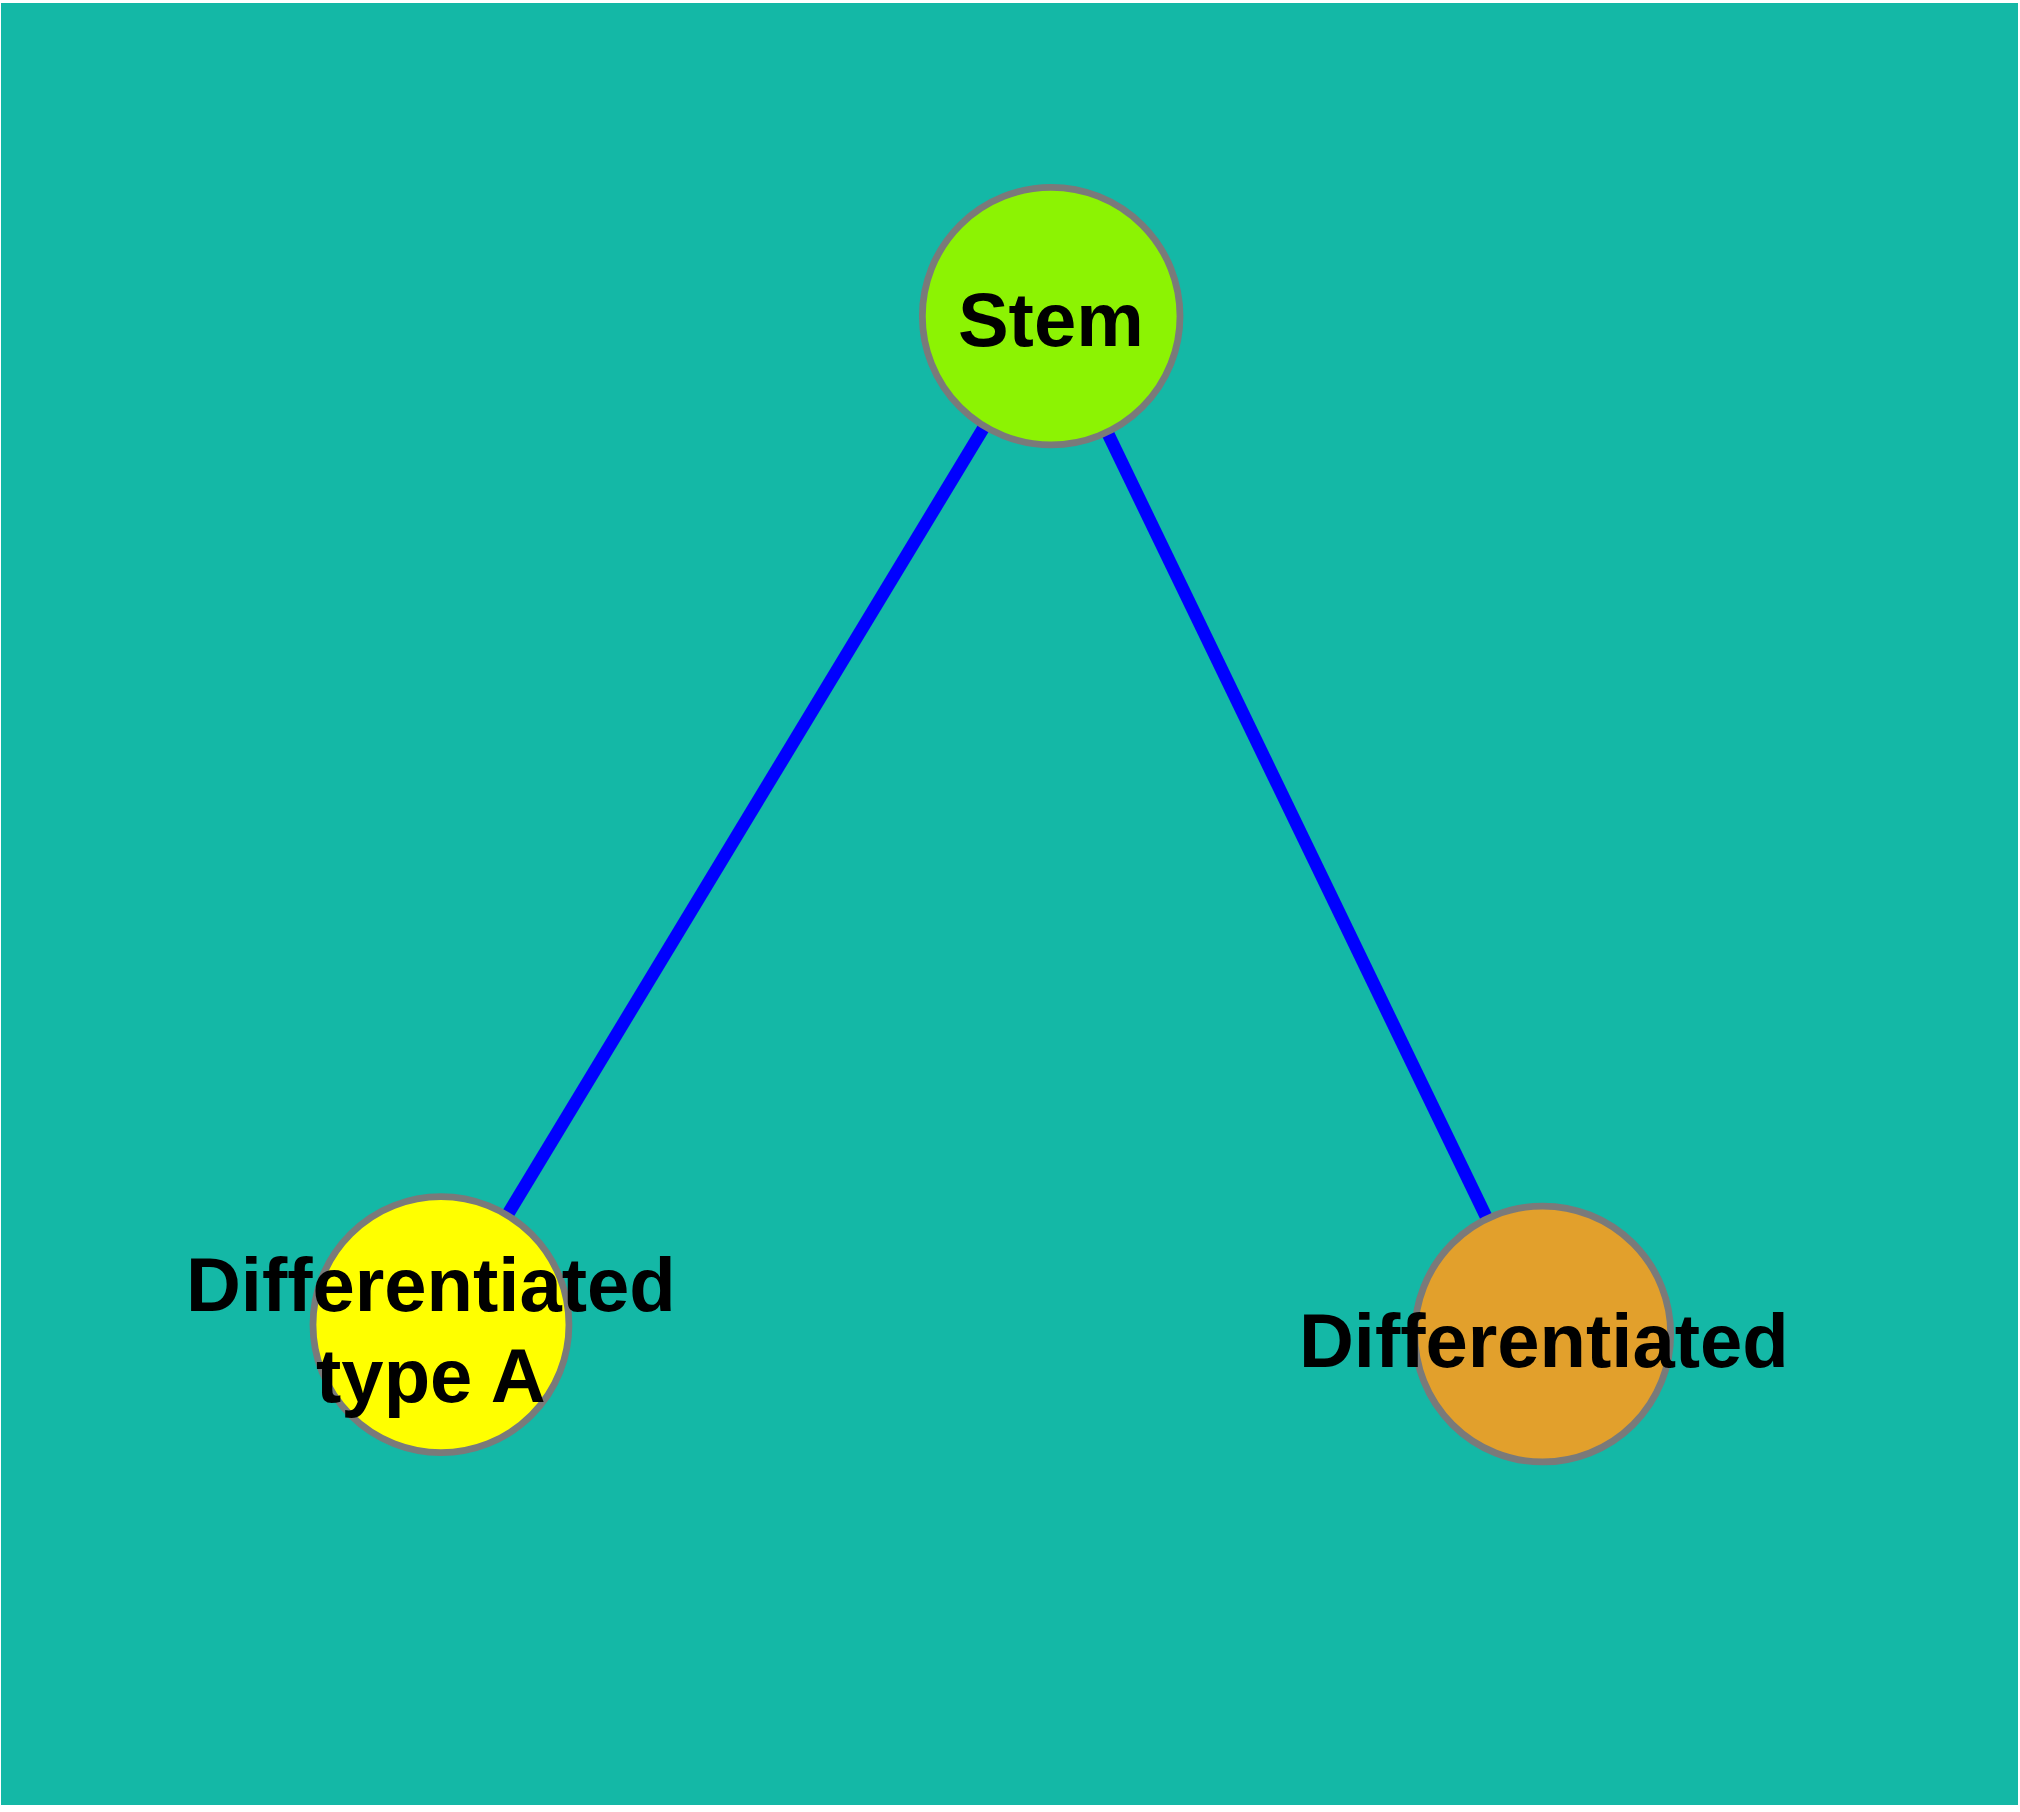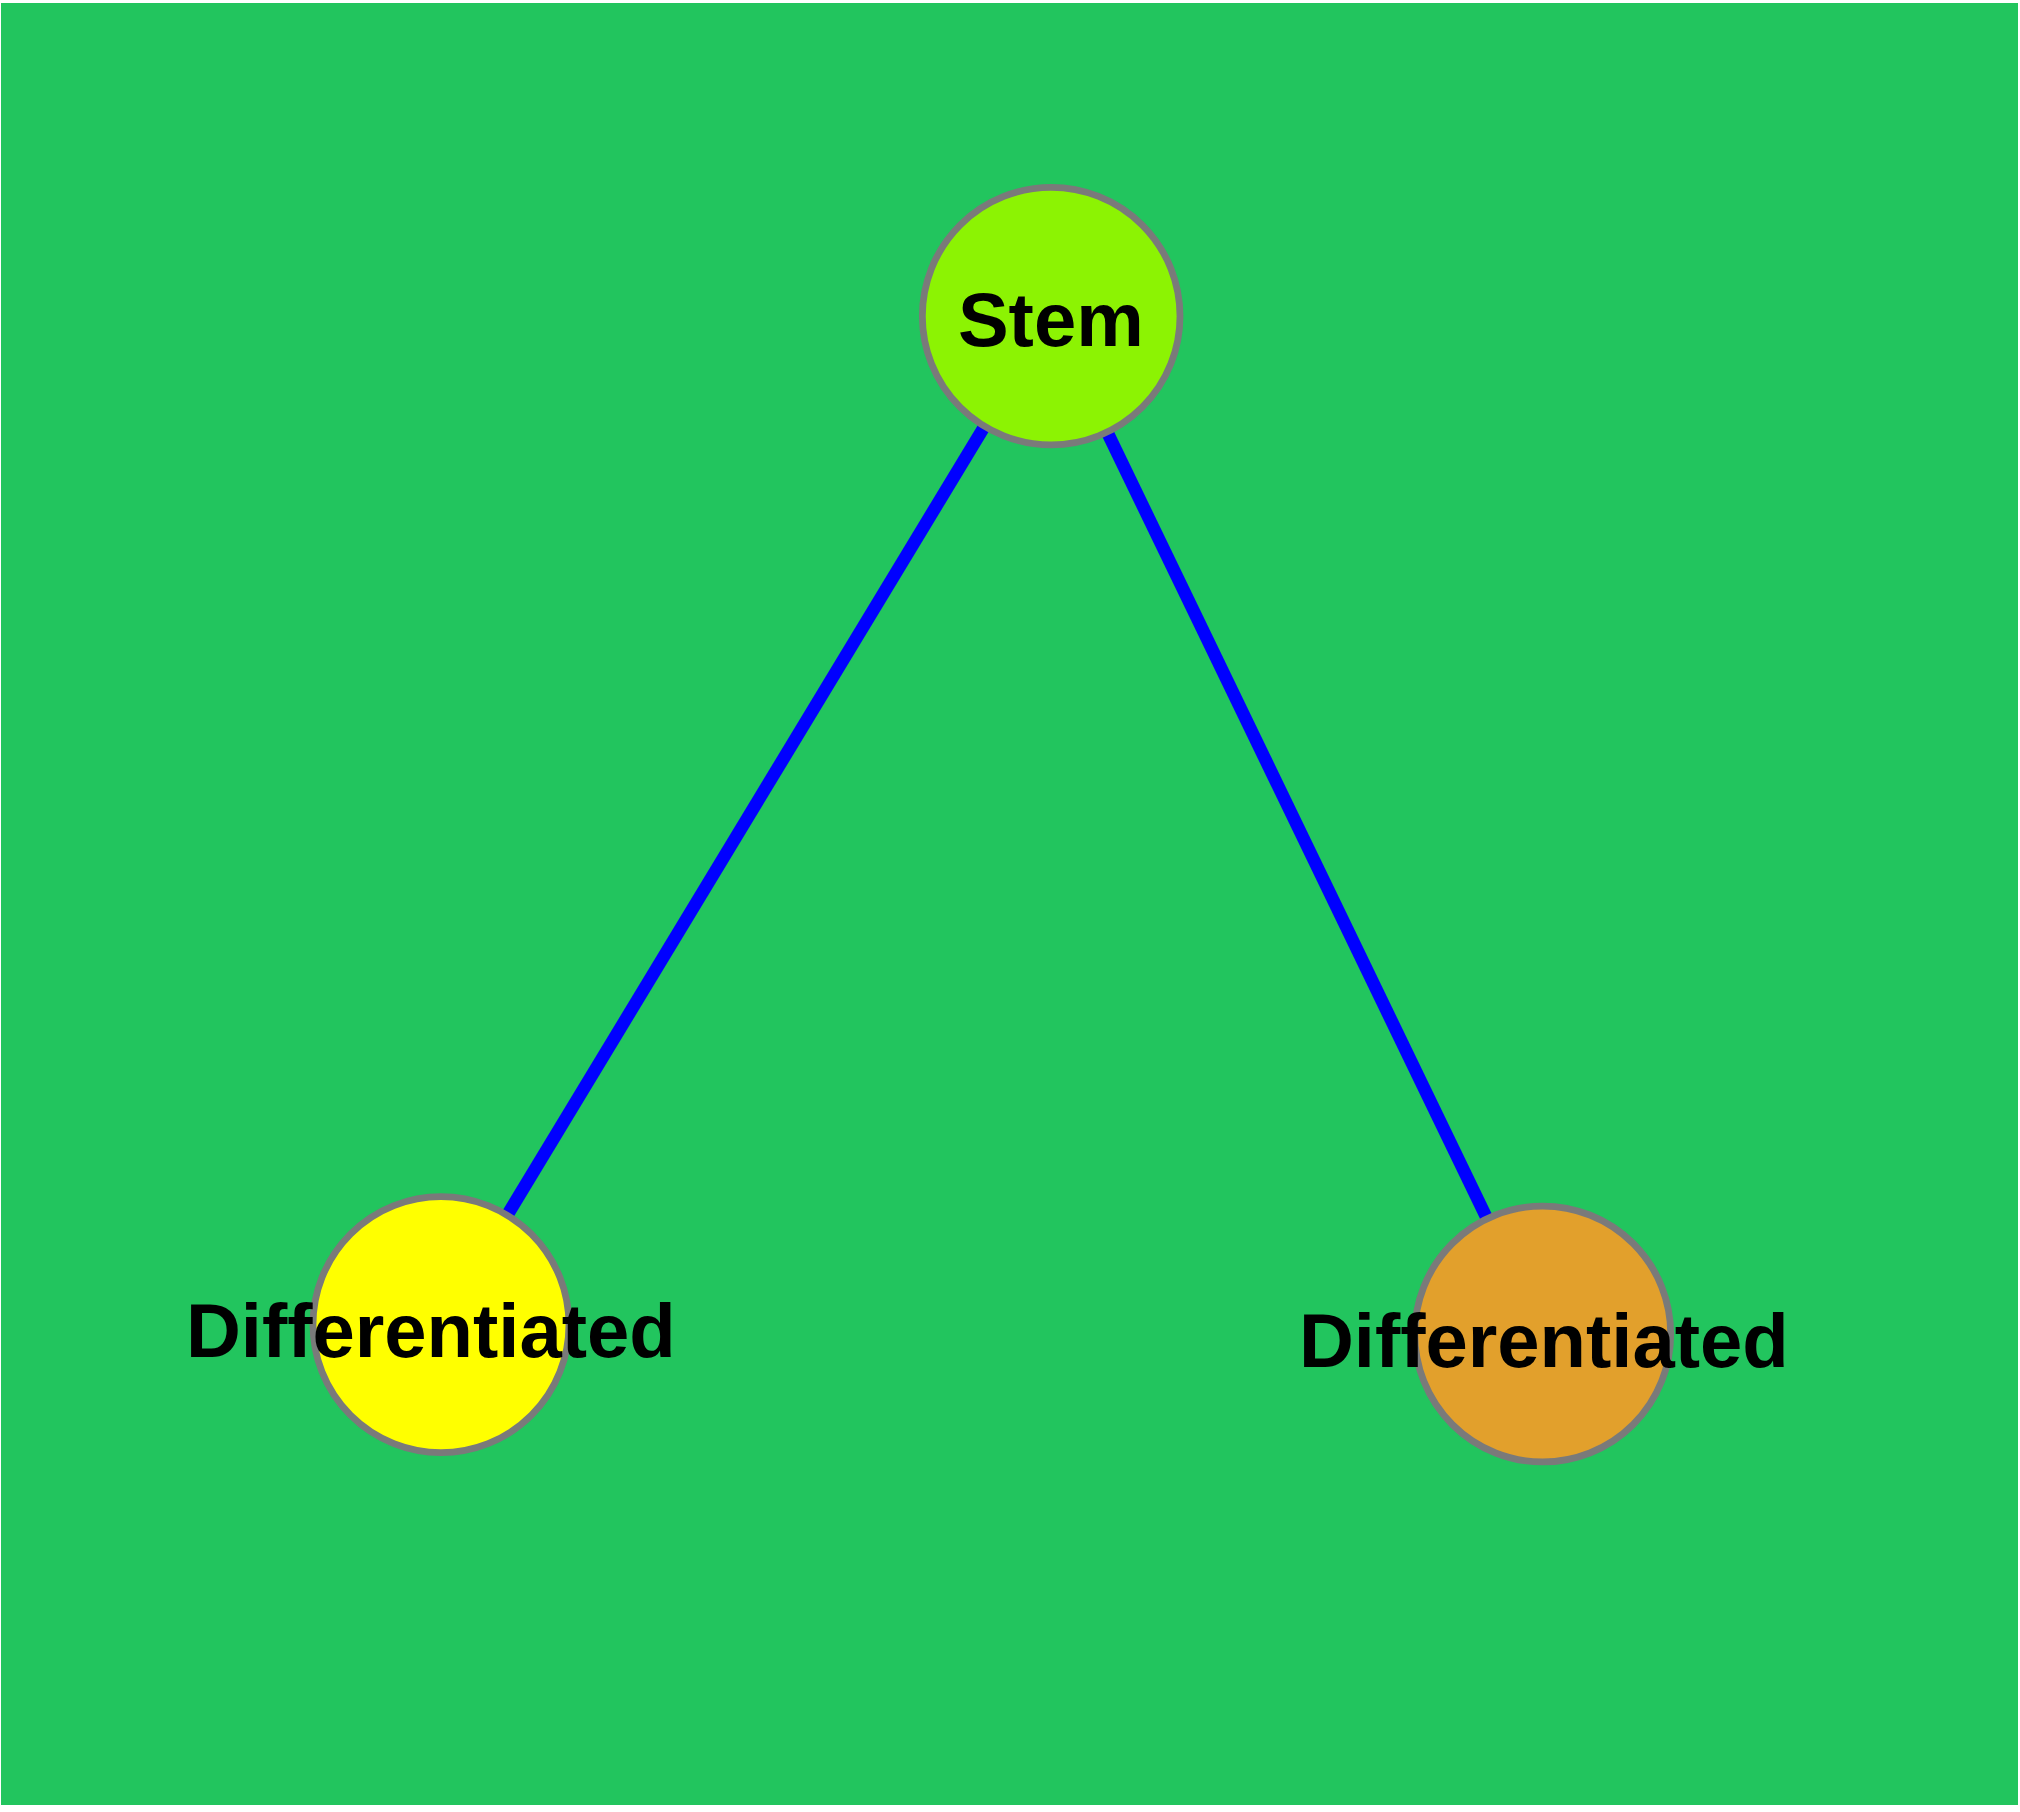--- a/index.html
+++ b/index.html
@@ -34,36 +34,37 @@
     font-size: 76px;
     line-height: 91px;
     color: #000000;
     white-space: nowrap;
     letter-spacing: 0px;
   }
 </style>
 </head>
 <body>
 
-<div class="canvas" style="background: #22c55e;">
+<div class="canvas" style="background: #14b8a6;">
   <svg class="graph-svg" viewBox="0 0 2384 2138" xmlns="http://www.w3.org/2000/svg">
 
     <line x1="1240" y1="373" x2="520" y2="1563" stroke="#0000FF" stroke-width="15"></line>
     <line x1="1240" y1="373" x2="1820" y2="1574" stroke="#0000FF" stroke-width="15"></line>
 
     <circle cx="520" cy="1563" r="151" fill="#FFFF00" stroke="#7A7A7A" stroke-width="8"></circle>
     <circle cx="1820" cy="1574" r="151" fill="#E2A02C" stroke="#7A7A7A" stroke-width="8"></circle>
     <circle cx="1240" cy="373" r="152" fill="#8CF303" stroke="#7A7A7A" stroke-width="8"></circle>
   </svg>
 
   <div class="node-label" style="left: 1050px; top: 316px; color: rgb(0, 0, 0);">
     <div>Stem</div>
   </div>
 
   <div class="node-label" style="left: 430px; top: 1327px; color: rgb(0, 0, 0);">
     <div>Differentiated</div>
+    <div>type A</div>
   </div>
 
   <div class="node-label" style="left: 1543px; top: 1337px; color: rgb(0, 0, 0);">
     <div>Differentiated</div>
   </div>
 </div>
 
 
 </body></html>

